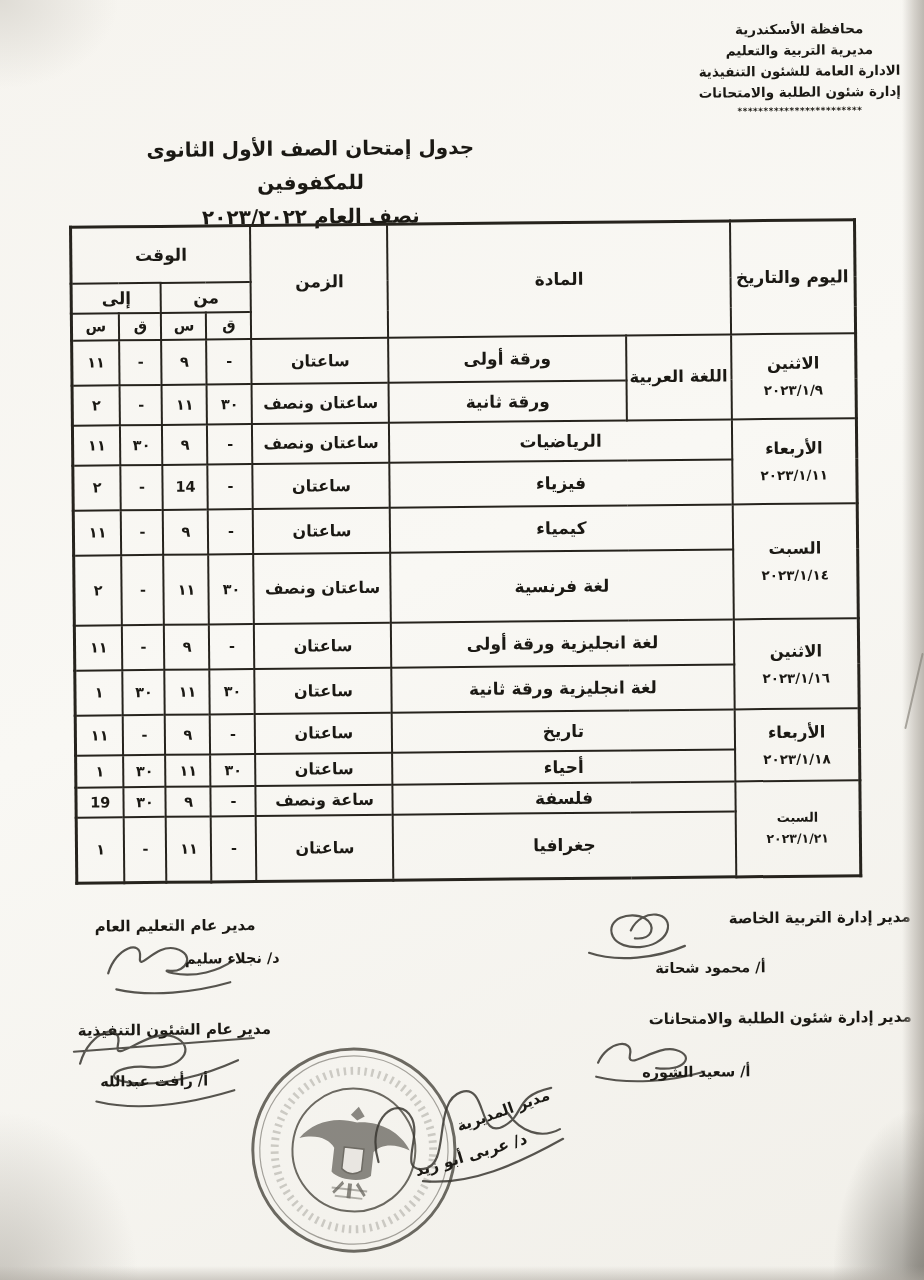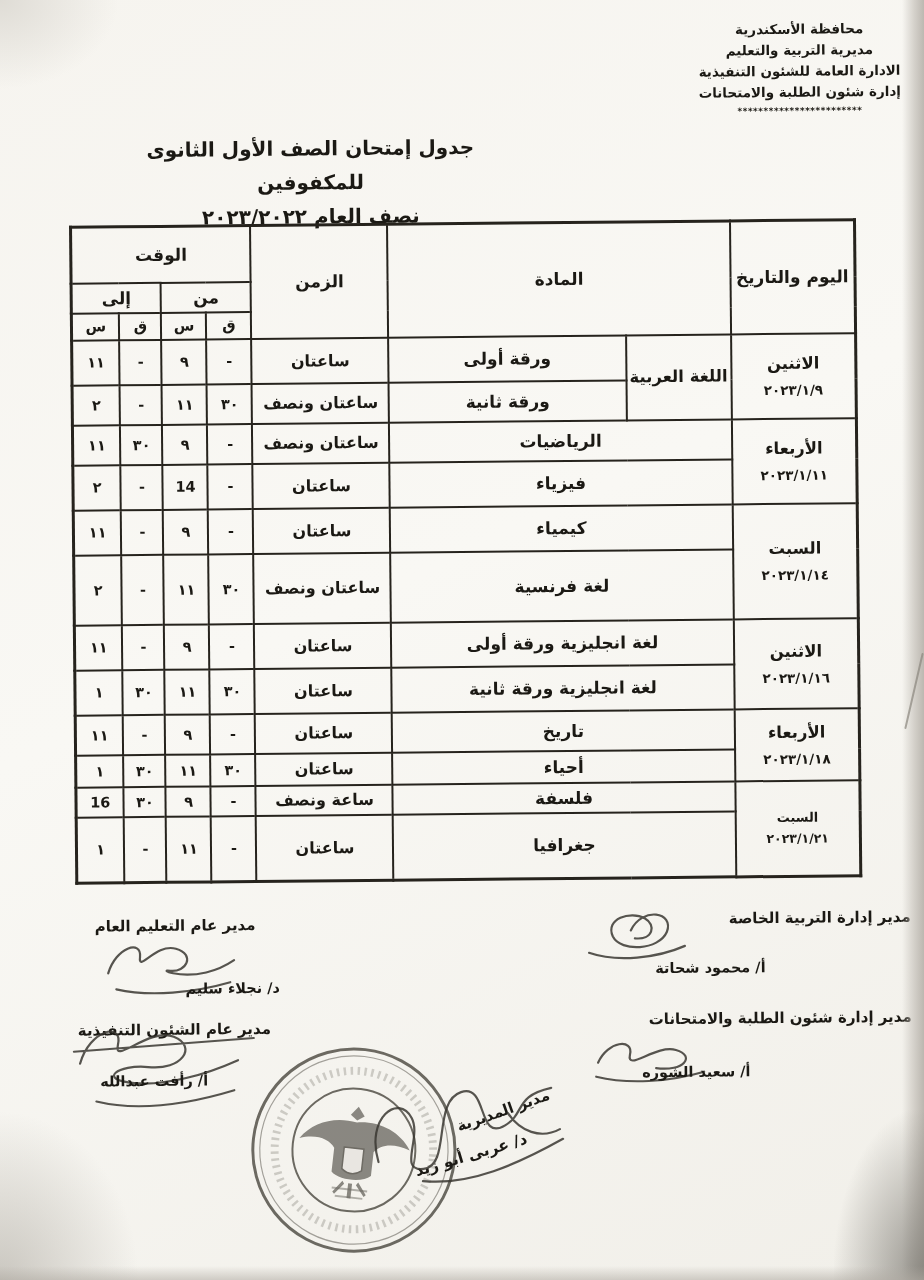--- a/index.html
+++ b/index.html
@@ -220,21 +220,21 @@
         <tr style="height:30px">
           <td rowspan="2" class="day small">
             <div>السبت</div>
             <div class="date">٢٠٢٣/١/٢١</div>
           </td>
           <td colspan="2" class="subj">فلسفة</td>
           <td class="dur">ساعة ونصف</td>
           <td class="n">-</td>
           <td class="n">٩</td>
           <td class="n">٣٠</td>
-          <td class="n">16</td>
+          <td class="n">19</td>
         </tr>
         <tr style="height:66px">
           <td colspan="2" class="subj">جغرافيا</td>
           <td class="dur">ساعتان</td>
           <td class="n">-</td>
           <td class="n">١١</td>
           <td class="n">-</td>
           <td class="n">١</td>
         </tr>
       </tbody>
@@ -249,21 +249,21 @@
     <div class="sig-title" style="right:16px; top:1012px;">مدير إدارة شئون الطلبة والامتحانات</div>
     <svg class="scr" style="left:582px; top:1034px;" width="128" height="52" viewBox="0 0 128 52">
       <path d="M12,30 C 22,8 48,6 44,22 C 40,40 70,12 90,18 C 110,24 98,40 70,36 M10,44 C 42,52 82,50 118,40"></path>
     </svg>
     <div class="sig-name" style="left:638px; top:1066px;">أ/ سعيد الشوره</div>
 
     <div class="sig-title" style="left:92px; top:914px;">مدير عام التعليم العام</div>
     <svg class="scr" style="left:95px; top:930px;" width="150" height="66" viewBox="0 0 150 66">
       <path d="M10,40 C 18,14 44,6 42,24 C 40,40 58,10 78,16 C 98,22 88,40 72,38 C 60,36 80,46 108,40 C 122,37 130,32 136,28 M18,56 C 52,64 96,60 132,50"></path>
     </svg>
-    <div class="sig-name" style="left:182px; top:978px;">د/ نجلاء سليم</div>
+    <div class="sig-name" style="left:182px; top:948px;">د/ نجلاء سليم</div>
 
     <div class="sig-title" style="left:74px; top:1018px;">مدير عام الشئون التنفيذية</div>
     <svg class="scr" style="left:62px; top:1010px;" width="200" height="100" viewBox="0 0 200 100">
       <path d="M14,50 C 24,16 58,8 52,32 C 47,52 84,14 108,24 C 132,34 116,58 82,54 C 52,51 30,66 68,70 C 100,73 140,62 172,48 M8,38 L188,26 M30,88 C 70,98 120,92 168,78"></path>
     </svg>
     <div class="sig-name" style="left:96px; top:1070px;">أ/ رأفت عبدالله</div>
 
     <svg class="stamp" viewBox="0 0 220 220">
       <g stroke="#4e4b43" fill="none">
         <circle cx="110" cy="110" r="102" stroke-width="3"></circle>

